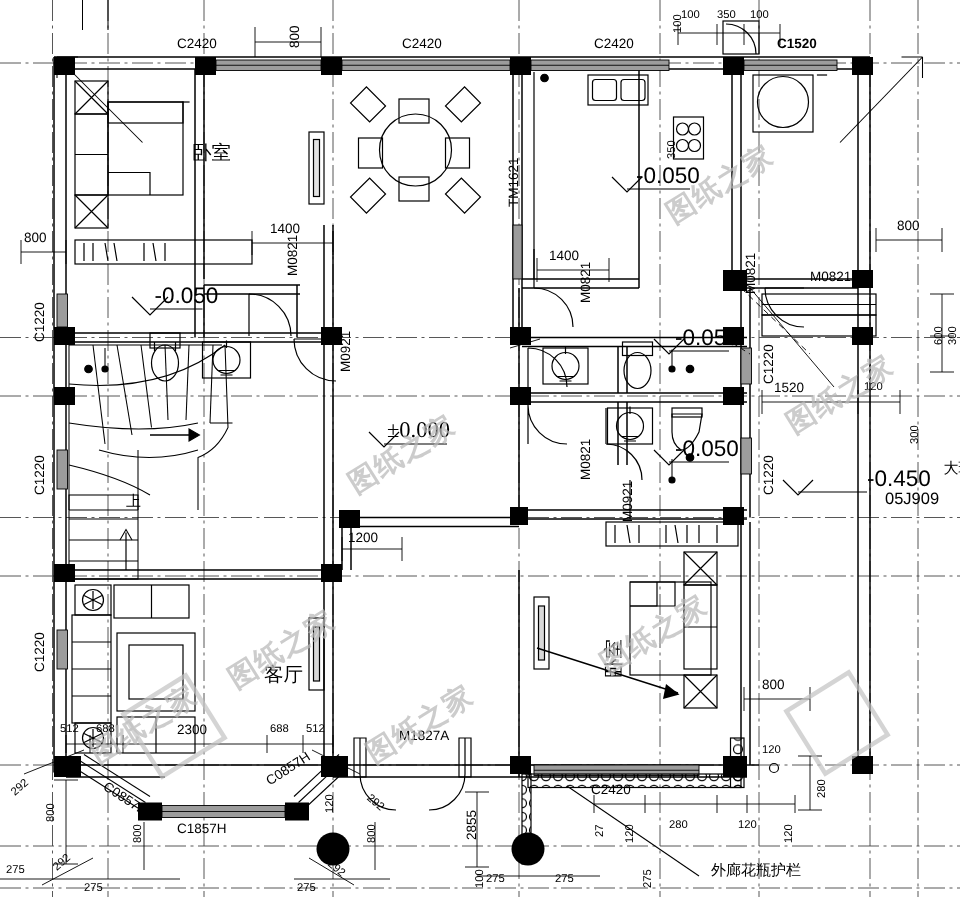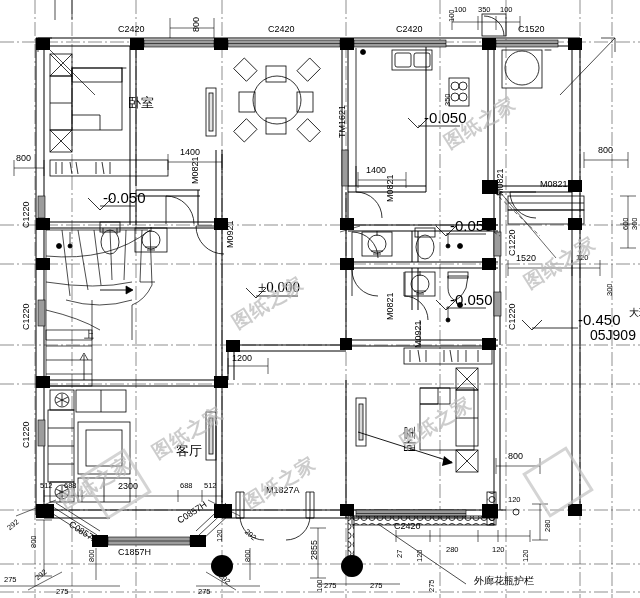--- a/index.html
+++ b/index.html
@@ -41,21 +41,21 @@
     position: absolute;
     font-family: "Liberation Sans", sans-serif;
     font-size: 9px;
     color: #000;
     white-space: nowrap;
     line-height: 1;
   }
   .lbl.v { transform-origin: 0 0; transform: rotate(-90deg); }
   .lbl.cn { font-family: "DejaVu Sans", sans-serif; font-size: 13px; }
   .lbl.cn2 { font-family: "DejaVu Sans", sans-serif; font-size: 10px; }
-  .lbl.big { font-size: 14px; text-align: right; }
+  .lbl.big { font-size: 11px; text-align: right; }
   .lbl.sm { font-size: 7.5px; }
   .lbl.el { font-size: 15px; }
   .lbl.rot { transform-origin: 0 0; }
 </style>
 </head>
 <body>
 
 <div id="plan">
 
   <svg width="640" height="598">
@@ -602,21 +602,21 @@
   <div class="lbl el" style="left:103px; top:190px;">-0.050</div>
   <div class="lbl el" style="left:424px; top:110px;">-0.050</div>
   <div class="lbl el" style="left:258px; top:280px;font-family:Liberation Serif, serif;">±0.000</div>
   <div class="lbl el" style="left:450px; top:218px;">-0.050</div>
   <div class="lbl el" style="left:450px; top:292px;">-0.050</div>
   <div class="lbl el" style="left:538px; top:312px;margin-left:40px;">-0.450</div>
 
   <div class="lbl" style="left:118px; top:25px;">C2420</div>
   <div class="lbl" style="left:268px; top:25px;">C2420</div>
   <div class="lbl" style="left:396px; top:25px;">C2420</div>
-  <div class="lbl" style="left:518px; top:25px;">C1520</div>
+  <div class="lbl" style="left:518px; top:25px;font-weight:bold;">C1520</div>
 
   <div class="lbl v" style="left:22px; top:228px;">C1220</div>
   <div class="lbl v" style="left:22px; top:330px;">C1220</div>
   <div class="lbl v" style="left:22px; top:448px;">C1220</div>
   <div class="lbl v" style="left:508px; top:256px;">C1220</div>
   <div class="lbl v" style="left:508px; top:330px;">C1220</div>
 
   <div class="lbl" style="left:118px; top:548px;text-align:right;">C1857H</div>
   <div class="lbl rot" style="left:72px; top:520px; transform:rotate(33deg);">C0857H</div>
   <div class="lbl rot" style="left:176px; top:518px; transform:rotate(-33deg);">C0857H</div>

